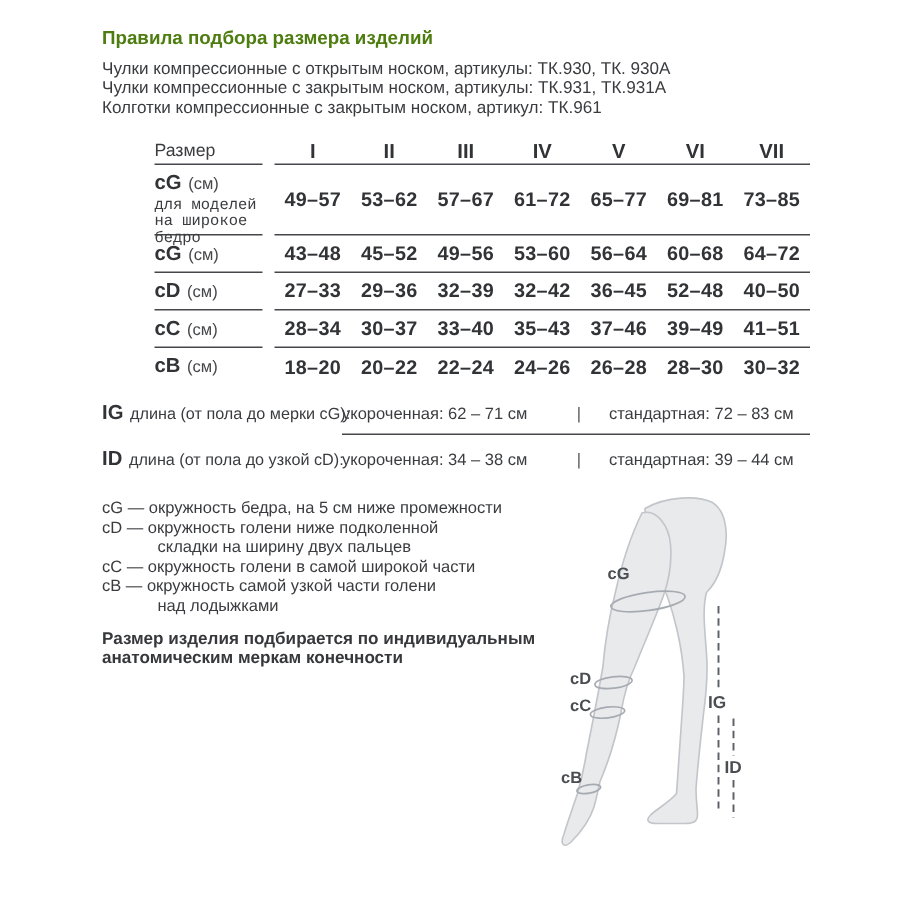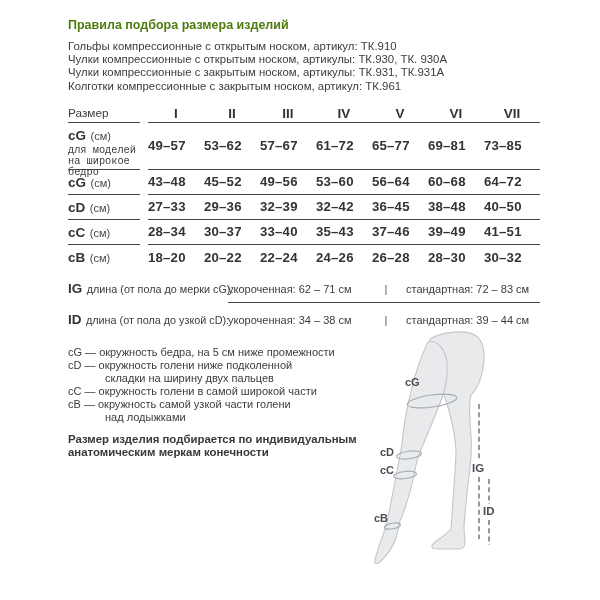--- a/index.html
+++ b/index.html
@@ -5,29 +5,29 @@
   html,body{margin:0;padding:0;}
   body{width:600px;height:600px;background:#ffffff;font-family:"Liberation Sans",sans-serif;color:#3b3c3f;-webkit-font-smoothing:antialiased;}
   .page{position:relative;width:600px;height:600px;overflow:hidden;box-sizing:border-box;padding:18px 60px 0 68px;}
 
   .title{font-size:12.5px;font-weight:bold;margin:0 0 8px 0;color:#4d7c0f;}
   .products{margin:0 0 13px 0;}
   .product-line{font-size:11.4px;line-height:13.2px;white-space:nowrap;}
 
   
   .trow{display:flex;align-items:stretch;}
-  .trow .lbl{width:72px;flex:none;display:flex;flex-direction:column;justify-content:center;}
+  .trow .lbl{width:72px;flex:none;display:flex;flex-direction:column;justify-content:center;margin-left:35px;}
   .trow .gapcol{width:8px;flex:none;}
   .trow .data{flex:1;display:grid;grid-template-columns:repeat(7,1fr);align-items:center;}
   .bb .lbl,.bb .data{border-bottom:1.5px solid #46474a;}
   .thead{height:17px;}
   .thead .lbl{justify-content:flex-end;padding-bottom:2px;}
   .size-word{font-size:11.8px;}
   .hcell{font-size:13.5px;font-weight:bold;text-align:center;padding-bottom:2px;color:#323336;}
-  .cell{font-size:13.2px;font-weight:bold;letter-spacing:.2px;text-align:left;color:#323336;white-space:nowrap;}
+  .cell{font-size:13.2px;font-weight:bold;letter-spacing:.2px;text-align:center;color:#323336;white-space:nowrap;}
   .rowlabel{white-space:nowrap;}
   .rowlabel .big{font-size:13.5px;font-weight:bold;color:#323336;}
   .rowlabel .unit{font-size:11px;color:#46474a;}
   .r1{height:47px;}
   .r1 .lbl{justify-content:flex-start;padding-top:3px;}
   .lblnote{font-size:10.3px;line-height:11.3px;margin-top:1px;font-family:Liberation Mono, monospace;}
   .rstd{height:25px;}
 
   
   .lenrow{display:flex;align-items:baseline;margin-top:9px;}
@@ -51,21 +51,20 @@
   .figure{position:absolute;left:368px;top:326px;width:232px;height:272px;}
 </style>
 </head>
 <body>
 
 <div class="page">
 
   <h1 class="title">Правила подбора размера изделий</h1>
 
   <div class="products">
-    <div class="product-line">Гольфы компрессионные с открытым носком, артикул: ТК.910</div>
     <div class="product-line">Чулки компрессионные с открытым носком, артикулы: ТК.930, ТК. 930А</div>
     <div class="product-line">Чулки компрессионные с закрытым носком, артикулы: ТК.931, ТК.931А</div>
     <div class="product-line">Колготки компрессионные с закрытым носком, артикул: ТК.961</div>
   </div>
 
   <div class="size-table">
 
     <div class="trow thead bb">
       <div class="lbl">
         <span class="size-word">Размер</span>
@@ -128,21 +127,21 @@
           <span class="unit">(см)</span>
         </div>
       </div>
       <div class="gapcol"></div>
       <div class="data">
         <div class="cell">27–33</div>
         <div class="cell">29–36</div>
         <div class="cell">32–39</div>
         <div class="cell">32–42</div>
         <div class="cell">36–45</div>
-        <div class="cell">38–48</div>
+        <div class="cell">52–48</div>
         <div class="cell">40–50</div>
       </div>
     </div>
 
     <div class="trow rstd bb">
       <div class="lbl">
         <div class="rowlabel">
           <span class="big">cC</span>
           <span class="unit">(см)</span>
         </div>

